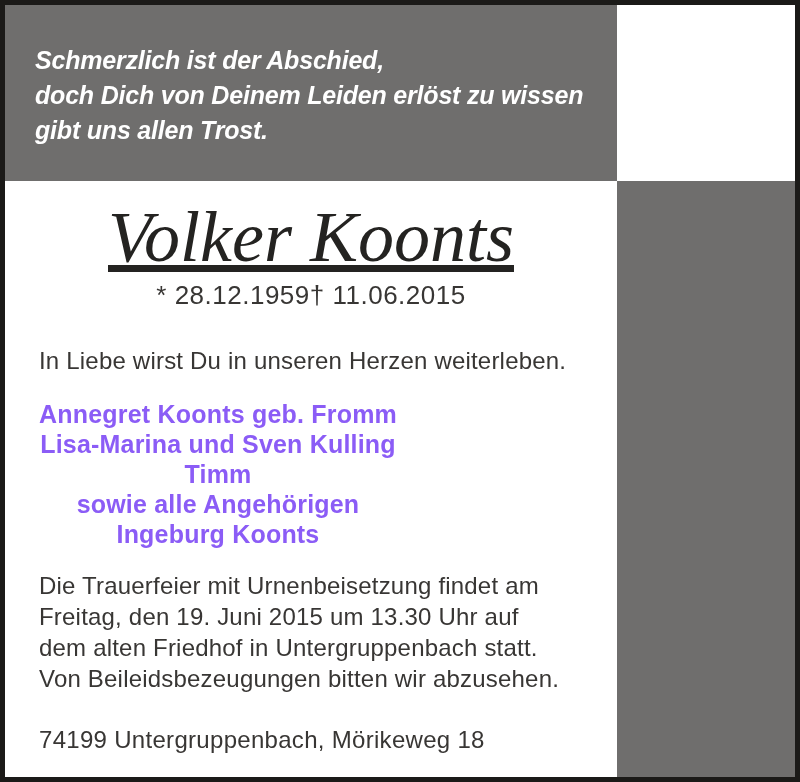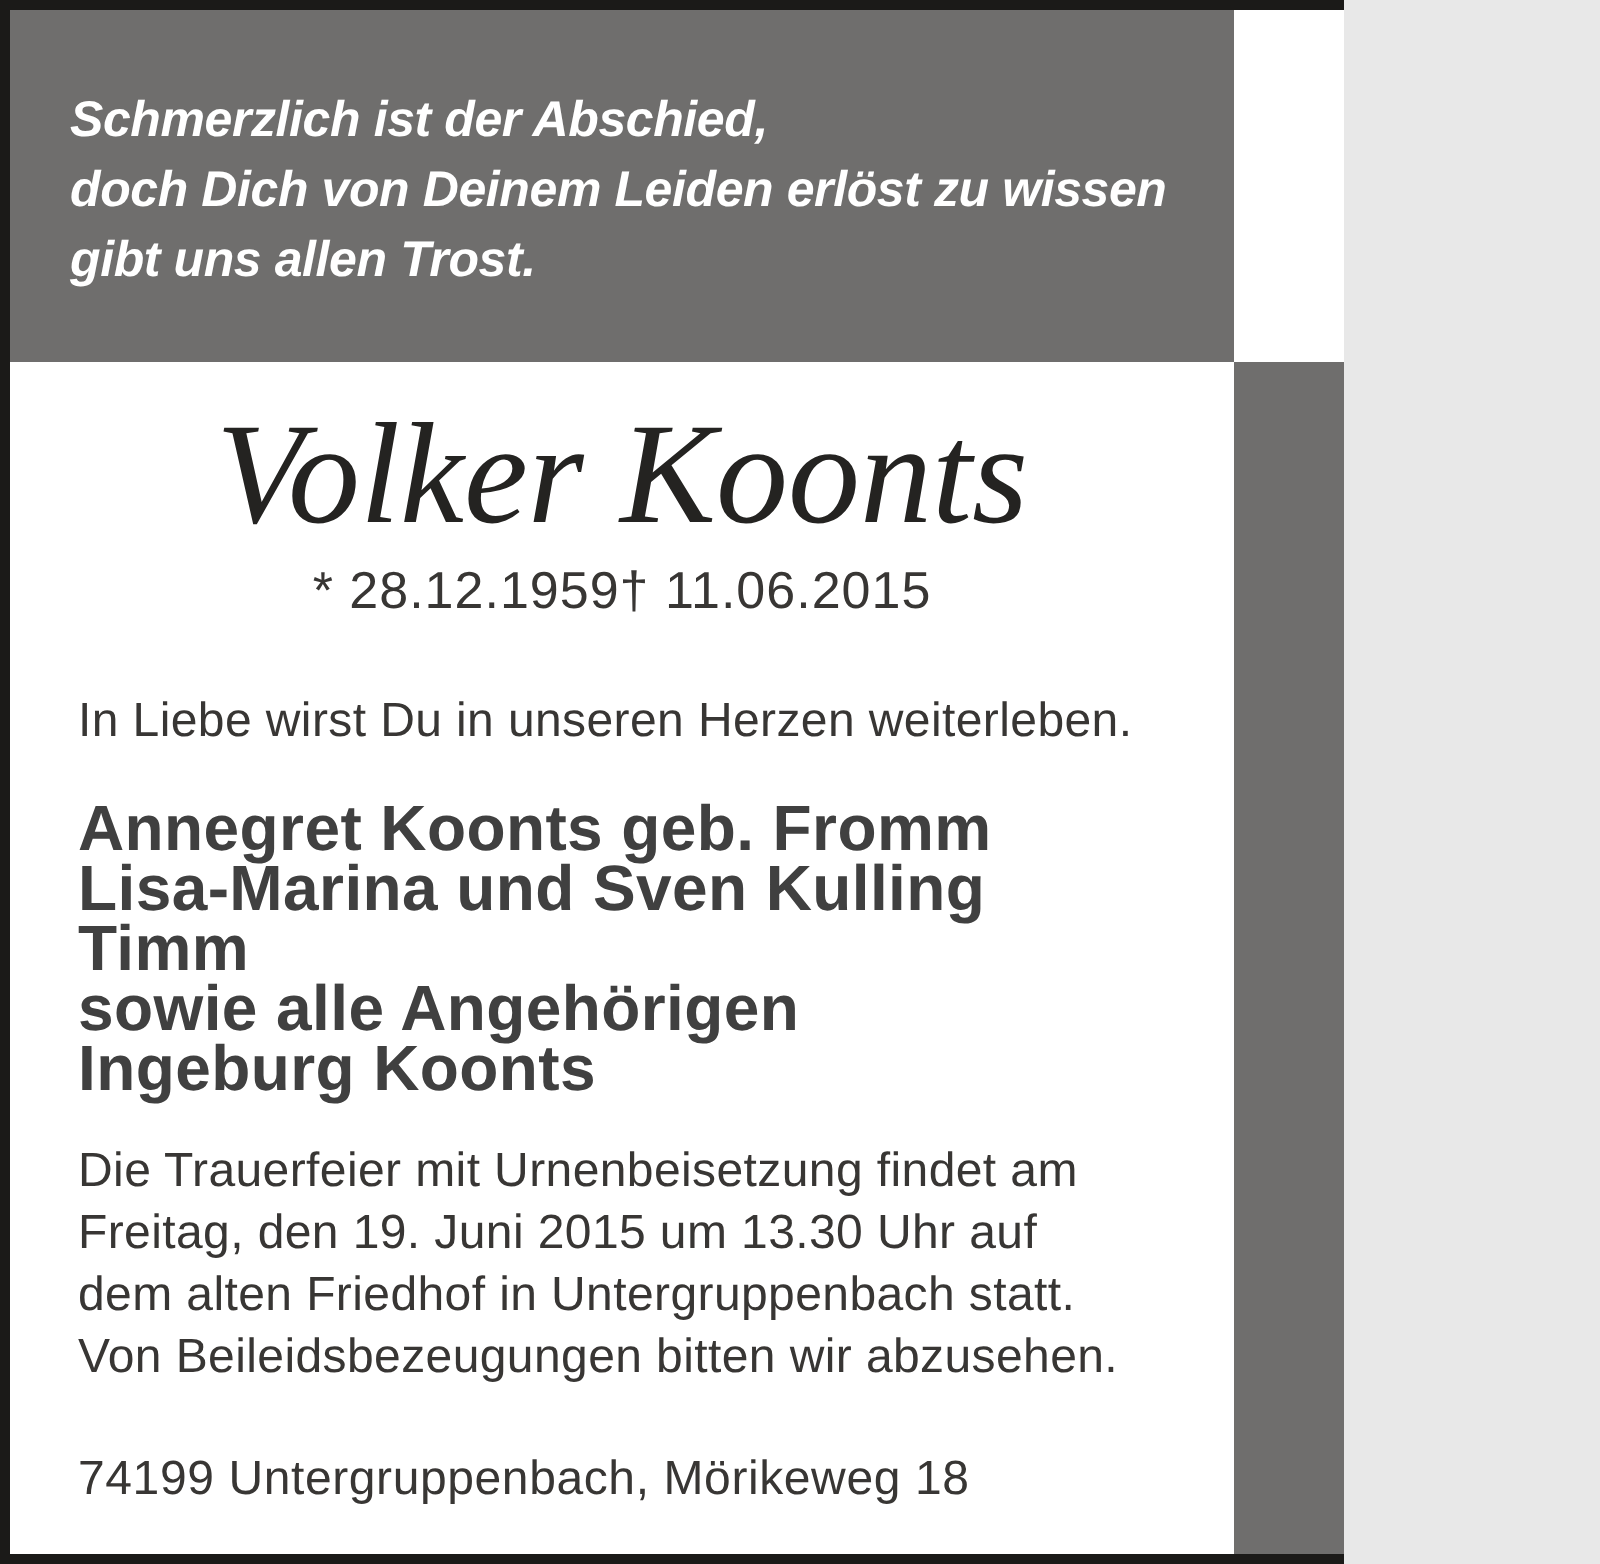--- a/index.html
+++ b/index.html
@@ -1,18 +1,18 @@
 <!DOCTYPE html>
 <html lang="de"><head>
 <meta charset="utf-8">
 <style>
   html, body { margin: 0; padding: 0; background: #e8e8e8; }
   .page {
     position: relative;
-    width: 672px;
+    width: 800px;
     height: 782px;
     background: #1b1a18; 
     font-family: "Liberation Sans", sans-serif;
     overflow: hidden;
   }
   
   .banner {
     position: absolute;
     left: 5px; top: 5px;
     width: 612px; height: 176px;
@@ -55,20 +55,21 @@
     position: absolute;
     top: 15px; left: 0;
     width: 100%;
     text-align: center;
     font-family: "Liberation Serif", serif;
     font-style: italic;
     font-size: 72px;
     line-height: 1.15;
     white-space: nowrap;
     color: #242321;
+    text-decoration: underline;
   }
   .dates-row {
     position: absolute;
     top: 99px; left: 0;
     width: 100%;
     display: flex;
     justify-content: center;
     font-size: 26px;
     letter-spacing: 0.5px;
     color: #383634;
@@ -79,26 +80,27 @@
     left: 34px; top: 165px;
     font-size: 24px;
     line-height: 30px;
     letter-spacing: 0.2px;
     white-space: nowrap;
     color: #383634;
   }
   .mourners-block {
     position: absolute;
     left: 34px; top: 218px;
-    font-size: 32px;
+    font-size: 25px;
     font-weight: bold;
     line-height: 30px;
     letter-spacing: 0.2px;
     white-space: nowrap;
-    color: #404040;
+    color: #8b5cf6;
+    text-align: center;
   }
   .ceremony-block {
     position: absolute;
     left: 34px; top: 389px;
     font-size: 24px;
     line-height: 31px;
     letter-spacing: 0.2px;
     white-space: nowrap;
     color: #383634;
   }

